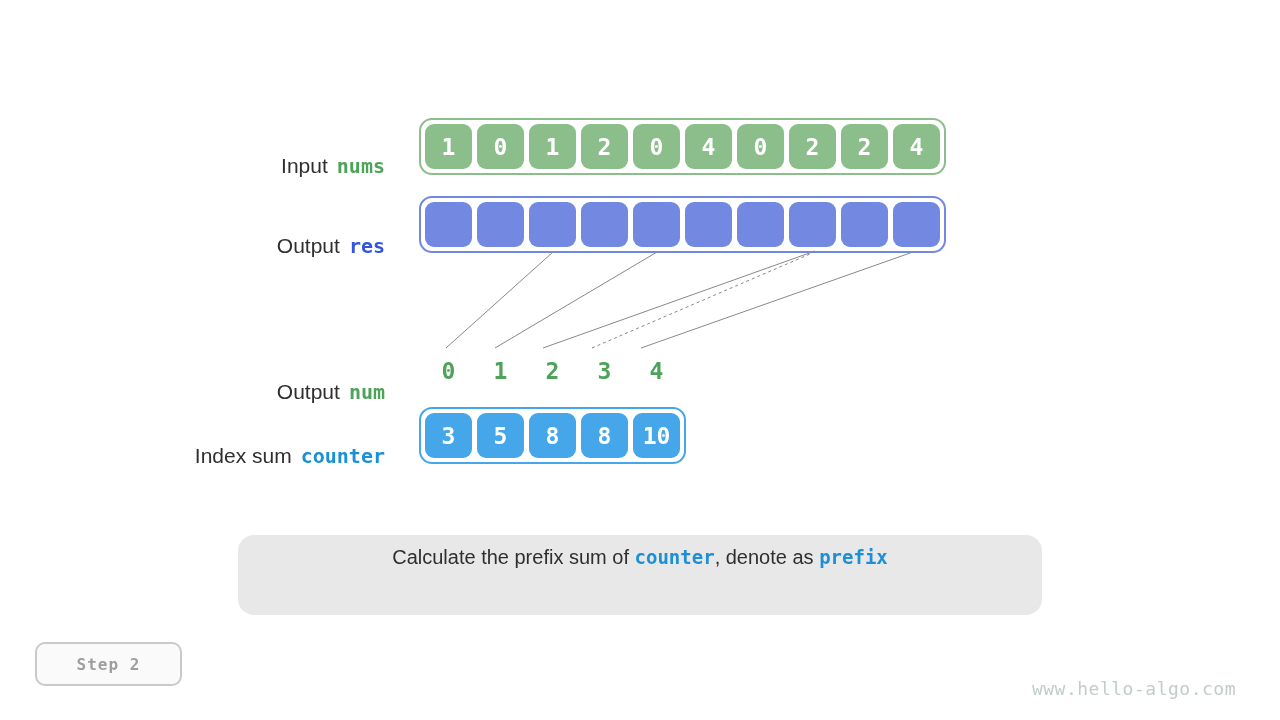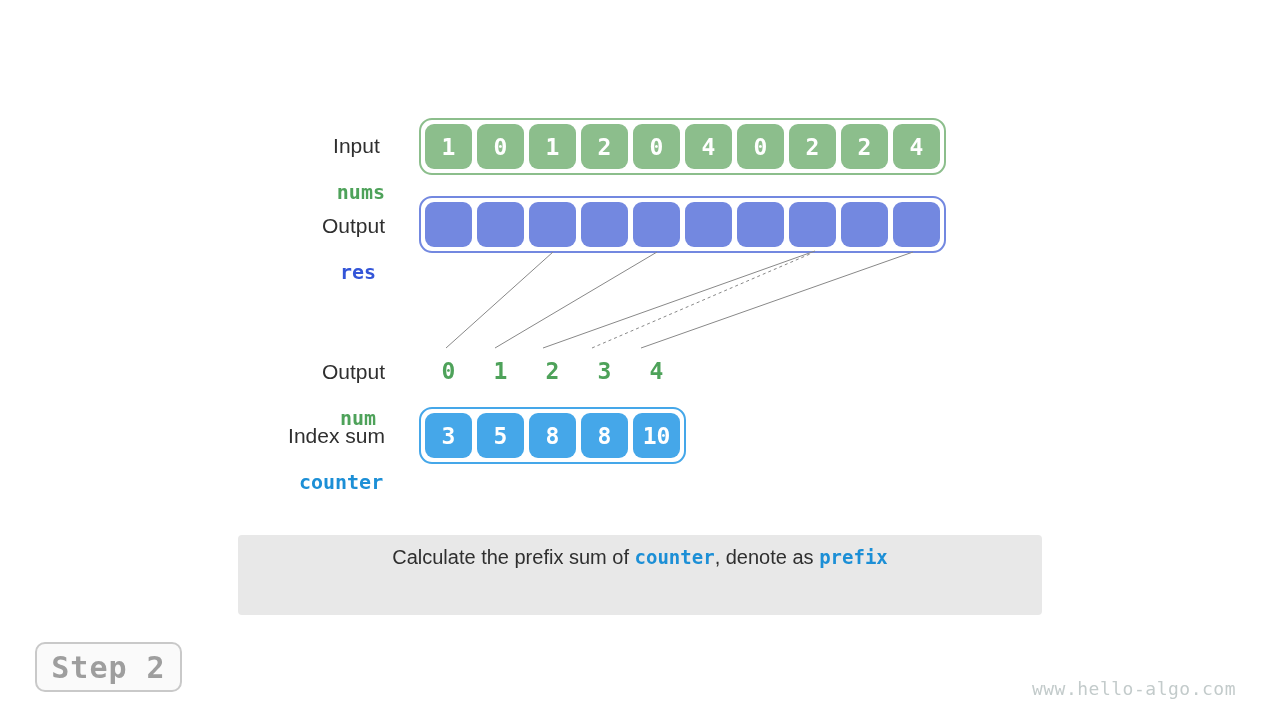--- a/index.html
+++ b/index.html
@@ -3,22 +3,22 @@
 <meta charset="utf-8">
 <style>
   * { margin:0; padding:0; box-sizing:border-box; }
   html,body { width:1280px; height:720px; }
   body {
     position:relative; background:#ffffff; overflow:hidden;
     font-family:"Liberation Sans", sans-serif; color:#2f2f2f;
   }
   .row-label {
     position:absolute; right:895px; white-space:nowrap;
-    display:flex; align-items:center;
-    font-size:21px; color:#2f2f2f; line-height:26px;flex-direction:column;
+    display:flex; align-items:flex-end;
+    font-size:21px; color:#2f2f2f; line-height:26px;
   }
   .var {
     font-family:"DejaVu Sans Mono", monospace; font-weight:bold;
     margin-left:9px; font-size:20px;margin-top:20px;
   }
   .var.green { color:#4ea25a; }
   .var.royal { color:#3355d8; }
   .var.sky   { color:#1c8fd6; }
   .array-box {
     position:absolute; left:419px; display:flex; gap:5px;
@@ -41,39 +41,39 @@
     display:flex; gap:5px;
   }
   .index-slot {
     width:47px; text-align:center; line-height:28px;
     font-family:"DejaVu Sans Mono", monospace; font-weight:bold;
     font-size:23px; color:#4ea25a;
   }
   svg.connectors { position:absolute; left:0; top:0; pointer-events:none; }
   .caption {
     position:absolute; left:238px; top:535px; width:804px; height:80px;
-    background:#e8e8e8; border-radius:4px; padding-top:4px;
+    background:#e8e8e8; border-radius:16px; padding-top:4px;
   }
   .caption-line {
     text-align:center; line-height:37px; font-size:20px;
     color:#2f2f2f; white-space:pre;
   }
   .caption .code {
     font-family:"DejaVu Sans Mono", monospace; font-weight:bold; font-size:19px;
   }
   .caption .code.blue  { color:#1c8fd6; }
   .caption .code.green { color:#4ea25a; }
   .caption .code.royal { color:#3355d8; }
   .caption .code.dark  { color:#2f2f2f; }
   .step {
-    position:absolute; left:35px; top:642px; width:147px; height:50px;
+    position:absolute; left:35px; top:642px; width:147px; height:44px;
     border:2px solid #c9c9c9; border-radius:10px; background:#fafafa;
     display:flex; align-items:center; justify-content:center;
     font-family:"DejaVu Sans Mono", monospace; font-weight:bold;
-    font-size:30px; color:#9e9e9e; letter-spacing:1px;
+    font-size:16px; color:#9e9e9e; letter-spacing:1px;
   }
   .watermark {
     position:absolute; right:44px; top:678px;
     font-family:"DejaVu Sans Mono", monospace; font-size:18px;
     color:#c3cbcb; letter-spacing:0.5px;
   }
 </style>
 </head>
 <body>
 

